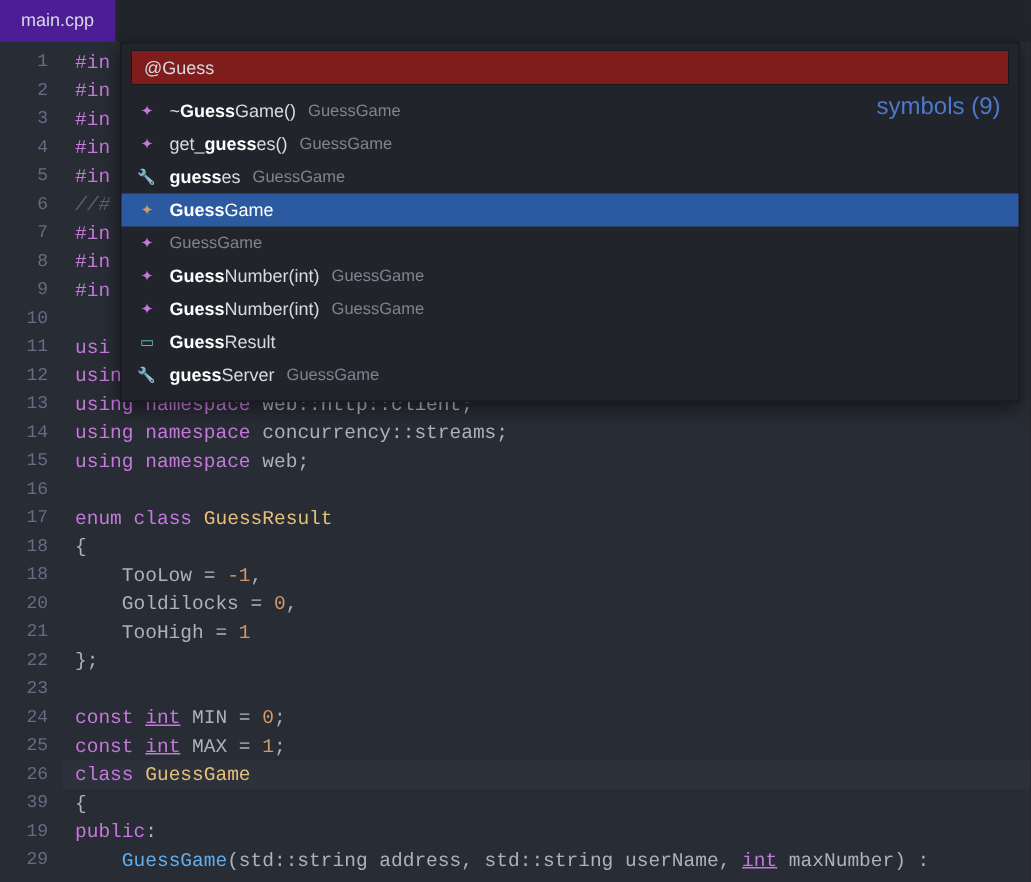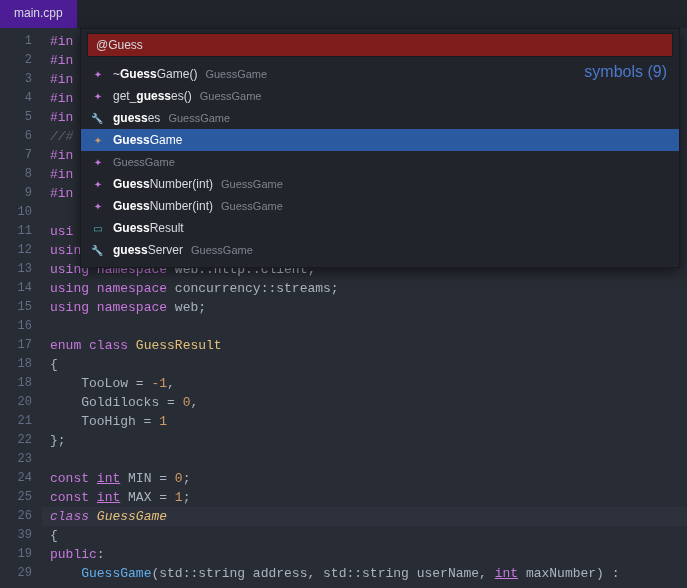--- a/index.html
+++ b/index.html
@@ -40,21 +40,21 @@
   }
   .gutter .ln { height: 19px; line-height: 19px; padding-right: 10px; font-size: 12px; }
   .code {
     flex: 1;
     background: #282c34;
     padding-top: 4px;
     white-space: pre;
     position: relative;
   }
   .code .line { height: 19px; line-height: 19px; padding-left: 8px; position: relative; }
-  .code .line.hl { background: #2c313c; font-style: italic; }
+  .code .line.hl { background: #2c313c; }
   .kw { color: #c678dd; }
   .type { color: #c678dd; text-decoration: underline; }
   .classn { color: #e5c07b; }
   .func { color: #61afef; }
   .num { color: #d19a66; }
   .comment { color: #5c6370; font-style: italic; }
   .preproc { color: #c678dd; }
   
   .popup {
     position: absolute;

